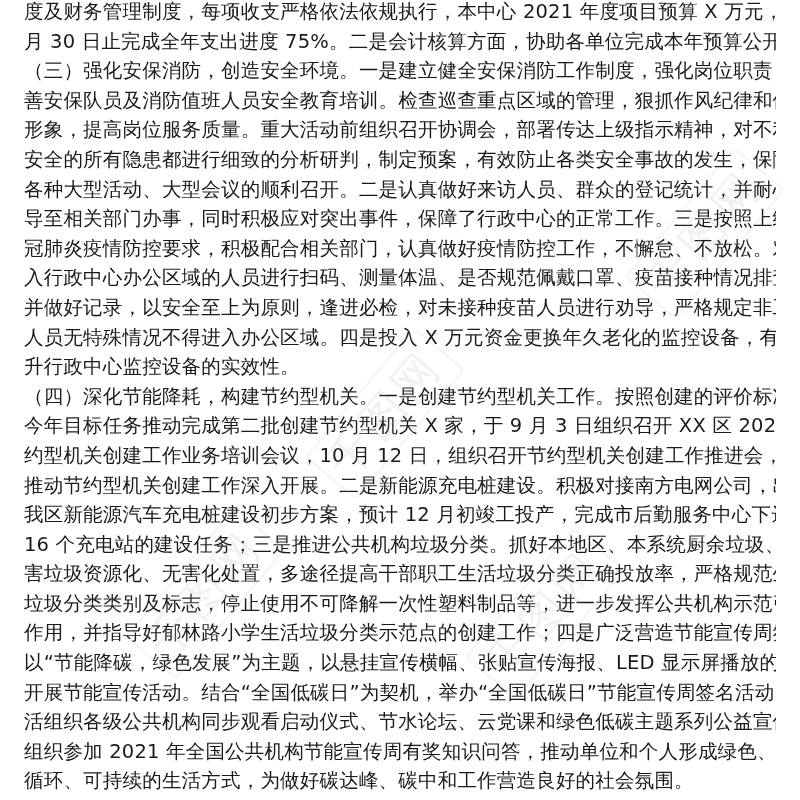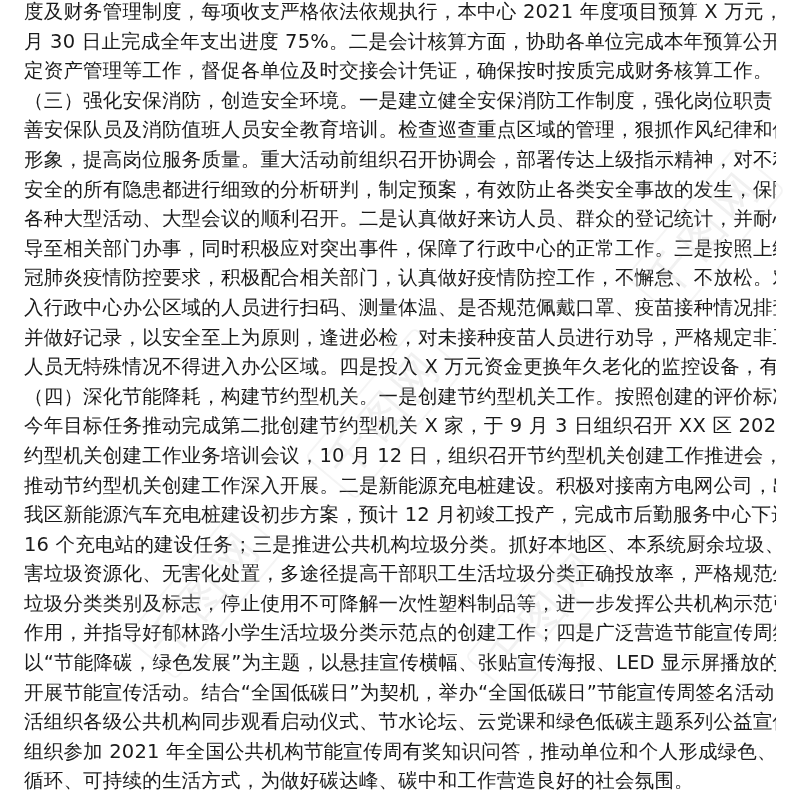--- a/index.html
+++ b/index.html
@@ -47,31 +47,31 @@
       padding: 2px 8px;
       border-radius: 6px;
     }
   </style>
 </head>
 <body>
 
 <div class="page">
   <span class="line">度及财务管理制度，每项收支严格依法依规执行，本中心 2021 年度项目预算 X 万元，至 9</span>
   <span class="line">月 30 日止完成全年支出进度 75%。二是会计核算方面，协助各单位完成本年预算公开，固</span>
-  <span class="line last">定资产管理等工作，督促各单位及时交接会计凭证，确保按时按质完成财务核算工作。</span>
   <span class="line">（三）强化安保消防，创造安全环境。一是建立健全安保消防工作制度，强化岗位职责，完</span>
   <span class="line">善安保队员及消防值班人员安全教育培训。检查巡查重点区域的管理，狠抓作风纪律和值班</span>
   <span class="line">形象，提高岗位服务质量。重大活动前组织召开协调会，部署传达上级指示精神，对不利于</span>
   <span class="line">安全的所有隐患都进行细致的分析研判，制定预案，有效防止各类安全事故的发生，保障了</span>
   <span class="line">各种大型活动、大型会议的顺利召开。二是认真做好来访人员、群众的登记统计，并耐心引</span>
   <span class="line">导至相关部门办事，同时积极应对突出事件，保障了行政中心的正常工作。三是按照上级新</span>
   <span class="line">冠肺炎疫情防控要求，积极配合相关部门，认真做好疫情防控工作，不懈怠、不放松。对进</span>
   <span class="line">入行政中心办公区域的人员进行扫码、测量体温、是否规范佩戴口罩、疫苗接种情况排查，</span>
   <span class="line">并做好记录，以安全至上为原则，逢进必检，对未接种疫苗人员进行劝导，严格规定非工作</span>
   <span class="line">人员无特殊情况不得进入办公区域。四是投入 X 万元资金更换年久老化的监控设备，有效提</span>
+  <span class="line last">升行政中心监控设备的实效性。</span>
   <span class="line">（四）深化节能降耗，构建节约型机关。一是创建节约型机关工作。按照创建的评价标准，</span>
   <span class="line">今年目标任务推动完成第二批创建节约型机关 X 家，于 9 月 3 日组织召开 XX 区 2021 年节</span>
   <span class="line">约型机关创建工作业务培训会议，10 月 12 日，组织召开节约型机关创建工作推进会，有力</span>
   <span class="line">推动节约型机关创建工作深入开展。二是新能源充电桩建设。积极对接南方电网公司，出具</span>
   <span class="line">我区新能源汽车充电桩建设初步方案，预计 12 月初竣工投产，完成市后勤服务中心下达的</span>
   <span class="line">16 个充电站的建设任务；三是推进公共机构垃圾分类。抓好本地区、本系统厨余垃圾、有</span>
   <span class="line">害垃圾资源化、无害化处置，多途径提高干部职工生活垃圾分类正确投放率，严格规范生活</span>
   <span class="line">垃圾分类类别及标志，停止使用不可降解一次性塑料制品等，进一步发挥公共机构示范引领</span>
   <span class="line">作用，并指导好郁林路小学生活垃圾分类示范点的创建工作；四是广泛营造节能宣传周氛围。</span>
   <span class="line">以“节能降碳，绿色发展”为主题，以悬挂宣传横幅、张贴宣传海报、LED 显示屏播放的形式</span>

